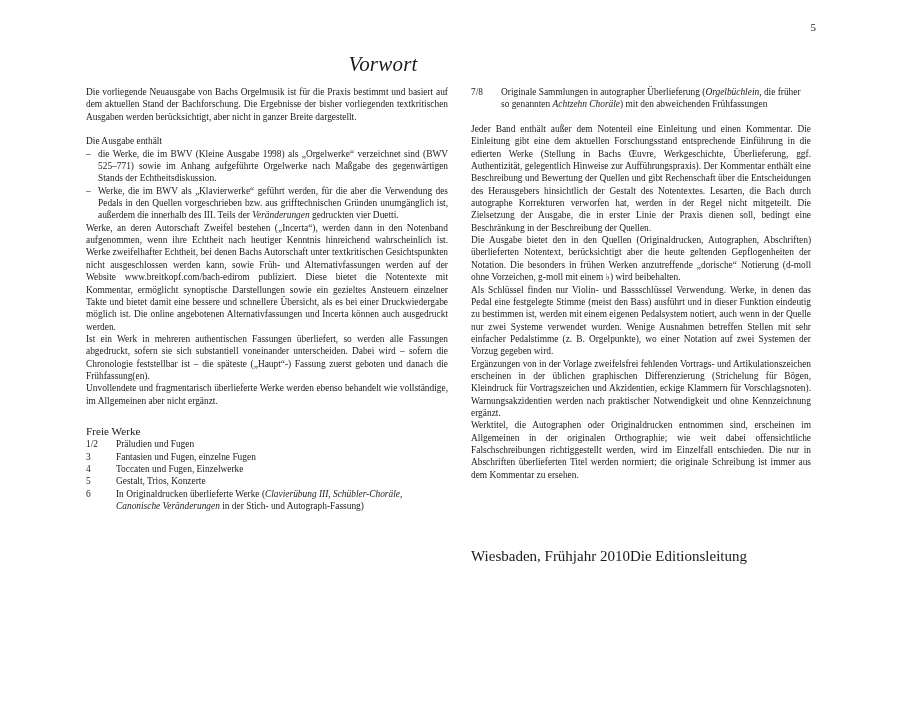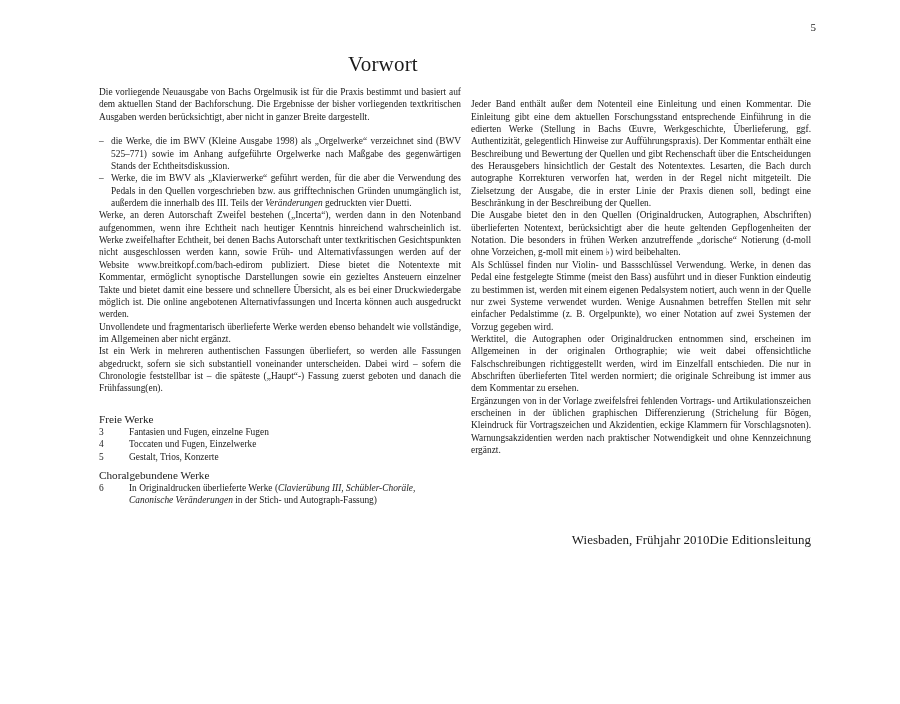--- a/index.html
+++ b/index.html
@@ -1,84 +1,92 @@
 <!DOCTYPE html>
 <html><head>
 <meta charset="utf-8">
 <style>
   html, body { margin:0; padding:0; background:#ffffff; }
   body { width:900px; height:704px; position:relative; overflow:hidden;
          font-family:"Liberation Serif","DejaVu Serif",serif; color:#1a1a1a; }
   .page-number { position:absolute; top:21px; left:800px; width:16px; text-align:right; font-size:11px; }
-  .title { position:absolute; top:52px; left:0; width:766px; text-align:center; font-size:21px; letter-spacing:0.2px; }
+  .title { position:absolute; top:52px; left:0; width:766px; text-align:center; font-size:21px; letter-spacing:0.2px;font-style:italic; }
   .col { position:absolute; top:86px; font-size:9.4px; line-height:12.35px; }
-  .col-left { left:99px; width:362px; }
+  .col-left { left:86px; width:362px; }
   .col-right { left:471px; width:340px; }
   p { margin:0; text-align:justify; hyphens:manual; }
   .gap { height:12.35px; }
   .dash-list { margin:0; padding:0; list-style:none; }
   .dash-list li { position:relative; padding-left:12px; text-align:justify; }
   .dash-list li .dash { position:absolute; left:0; top:0; }
   .section-head { font-size:11.2px; line-height:13px; margin-top:6px; }
   .vol { display:flex; }
   .vol .num { width:30px; flex:0 0 30px; }
   .vol .txt { flex:1; text-align:justify; }
   em { font-style:italic; }
-  .sign { display:flex; justify-content:flex-end; position:absolute; top:532px; left:471px; width:340px; font-size:13px; }
+  .sign { display:flex; justify-content:flex-start; position:absolute; top:548px; left:471px; width:340px; font-size:15px; }
 </style>
 </head>
 <body>
 
 <div class="page-number">5</div>
 <div class="title">Vorwort</div>
 
 <div class="col col-left">
   <p>Die vorliegende Neuausgabe von Bachs Orgelmusik ist für die Praxis bestimmt und basiert auf dem aktuellen Stand der Bachforschung. Die Ergebnisse der bisher vorliegenden textkritischen Ausgaben werden berücksichtigt, aber nicht in ganzer Breite dargestellt.</p>
   <div class="gap"></div>
+  <p>Die Ausgabe enthält</p>
   <ul class="dash-list">
     <li>
       <span class="dash">–</span>
       <span>die Werke, die im BWV (Kleine Ausgabe 1998) als „Orgelwerke“ verzeichnet sind (BWV 525–771) sowie im Anhang aufgeführte Orgelwerke nach Maßgabe des gegenwärtigen Stands der Echtheitsdiskussion.</span>
     </li>
     <li>
       <span class="dash">–</span>
       <span>Werke, die im BWV als „Klavierwerke“ geführt werden, für die aber die Verwendung des Pedals in den Quellen vorgeschrieben bzw. aus grifftechnischen Gründen unumgänglich ist, außerdem die innerhalb des III. Teils der </span><em>Veränderungen</em><span> gedruckten vier Duetti.</span>
     </li>
   </ul>
   <p>Werke, an deren Autorschaft Zweifel bestehen („Incerta“), werden dann in den Notenband aufgenommen, wenn ihre Echtheit nach heutiger Kenntnis hinreichend wahrscheinlich ist. Werke zweifelhafter Echtheit, bei denen Bachs Autorschaft unter textkritischen Gesichtspunkten nicht ausgeschlossen werden kann, sowie Früh- und Alternativfassungen werden auf der Website www.breitkopf.com/bach-edirom publiziert. Diese bietet die Notentexte mit Kommentar, ermöglicht synoptische Darstellungen sowie ein gezieltes Ansteuern einzelner Takte und bietet damit eine bessere und schnellere Übersicht, als es bei einer Druckwiedergabe möglich ist. Die online angebotenen Alternativfassungen und Incerta können auch ausgedruckt werden.</p>
+  <p>Ist ein Werk in mehreren authentischen Fassungen überliefert, so werden alle Fassungen abgedruckt, sofern sie sich substantiell voneinander unterscheiden. Dabei wird – sofern die Chronologie feststellbar ist – die späteste („Haupt“-) Fassung zuerst geboten und danach die Frühfassung(en).</p>
   <p>Unvollendete und fragmentarisch überlieferte Werke werden ebenso behandelt wie vollständige, im Allgemeinen aber nicht ergänzt.</p>
-  <p>Ist ein Werk in mehreren authentischen Fassungen überliefert, so werden alle Fassungen abgedruckt, sofern sie sich substantiell voneinander unterscheiden. Dabei wird – sofern die Chronologie feststellbar ist – die späteste („Haupt“-) Fassung zuerst geboten und danach die Frühfassung(en).</p>
   <div class="gap"></div>
 
   <div class="section-head">Freie Werke</div>
+  <div class="vol">
+    <span class="num">1/2</span>
+    <span class="txt">Präludien und Fugen</span>
+  </div>
   <div class="vol">
     <span class="num">3</span>
     <span class="txt">Fantasien und Fugen, einzelne Fugen</span>
   </div>
   <div class="vol">
     <span class="num">4</span>
     <span class="txt">Toccaten und Fugen, Einzelwerke</span>
   </div>
   <div class="vol">
     <span class="num">5</span>
     <span class="txt">Gestalt, Trios, Konzerte</span>
   </div>
 
-  <div class="section-head">Choralgebundene Werke</div>
   <div class="vol">
     <span class="num">6</span>
     <span class="txt" style="text-align:left"><span>In Originaldrucken überlieferte Werke (</span><em>Clavierübung III, Schübler-Choräle</em><span>, </span><em>Canonische Veränderungen</em><span> in der Stich- und Autograph-Fassung)</span></span>
   </div>
 </div>
 
 <div class="col col-right">
+  <div class="vol">
+    <span class="num">7/8</span>
+    <span class="txt" style="text-align:left"><span>Originale Sammlungen in autographer Überlieferung (</span><em>Orgelbüchlein</em><span>, die früher so genannten </span><em>Achtzehn Choräle</em><span>) mit den abweichenden Frühfassungen</span></span>
+  </div>
   <div class="gap"></div>
   <p>Jeder Band enthält außer dem Notenteil eine Einleitung und einen Kommentar. Die Einleitung gibt eine dem aktuellen Forschungsstand entsprechende Einführung in die edierten Werke (Stellung in Bachs Œuvre, Werkgeschichte, Überlieferung, ggf. Authentizität, gelegentlich Hinweise zur Aufführungspraxis). Der Kommentar enthält eine Beschreibung und Bewertung der Quellen und gibt Rechenschaft über die Entscheidungen des Herausgebers hinsichtlich der Gestalt des Notentextes. Lesarten, die Bach durch autographe Korrekturen verworfen hat, werden in der Regel nicht mitgeteilt. Die Zielsetzung der Ausgabe, die in erster Linie der Praxis dienen soll, bedingt eine Beschränkung in der Beschreibung der Quellen.</p>
   <p>Die Ausgabe bietet den in den Quellen (Originaldrucken, Autographen, Abschriften) überlieferten Notentext, berücksichtigt aber die heute geltenden Gepflogenheiten der Notation. Die besonders in frühen Werken anzutreffende „dorische“ Notierung (d-moll ohne Vorzeichen, g-moll mit einem ♭) wird beibehalten.</p>
   <p>Als Schlüssel finden nur Violin- und Bassschlüssel Verwendung. Werke, in denen das Pedal eine festgelegte Stimme (meist den Bass) ausführt und in dieser Funktion eindeutig zu bestimmen ist, werden mit einem eigenen Pedalsystem notiert, auch wenn in der Quelle nur zwei Systeme verwendet wurden. Wenige Ausnahmen betreffen Stellen mit sehr einfacher Pedalstimme (z. B. Orgelpunkte), wo einer Notation auf zwei Systemen der Vorzug gegeben wird.</p>
+  <p>Ergänzungen von in der Vorlage zweifelsfrei fehlenden Vortrags- und Artikulationszeichen erscheinen in der üblichen graphischen Differenzierung (Strichelung für Bögen, Kleindruck für Vortragszeichen und Akzidentien, eckige Klammern für Vorschlagsnoten). Warnungsakzidentien werden nach praktischer Notwendigkeit und ohne Kennzeichnung ergänzt.</p>
   <p>Werktitel, die Autographen oder Originaldrucken entnommen sind, erscheinen im Allgemeinen in der originalen Orthographie; wie weit dabei offensichtliche Falschschreibungen richtiggestellt werden, wird im Einzelfall entschieden. Die nur in Abschriften überlieferten Titel werden normiert; die originale Schreibung ist immer aus dem Kommentar zu ersehen.</p>
-  <p>Ergänzungen von in der Vorlage zweifelsfrei fehlenden Vortrags- und Artikulationszeichen erscheinen in der üblichen graphischen Differenzierung (Strichelung für Bögen, Kleindruck für Vortragszeichen und Akzidentien, eckige Klammern für Vorschlagsnoten). Warnungsakzidentien werden nach praktischer Notwendigkeit und ohne Kennzeichnung ergänzt.</p>
 </div>
 
 <div class="sign">
   <span>Wiesbaden, Frühjahr 2010</span>
   <span>Die Editionsleitung</span>
 </div>
 
 </body></html>

